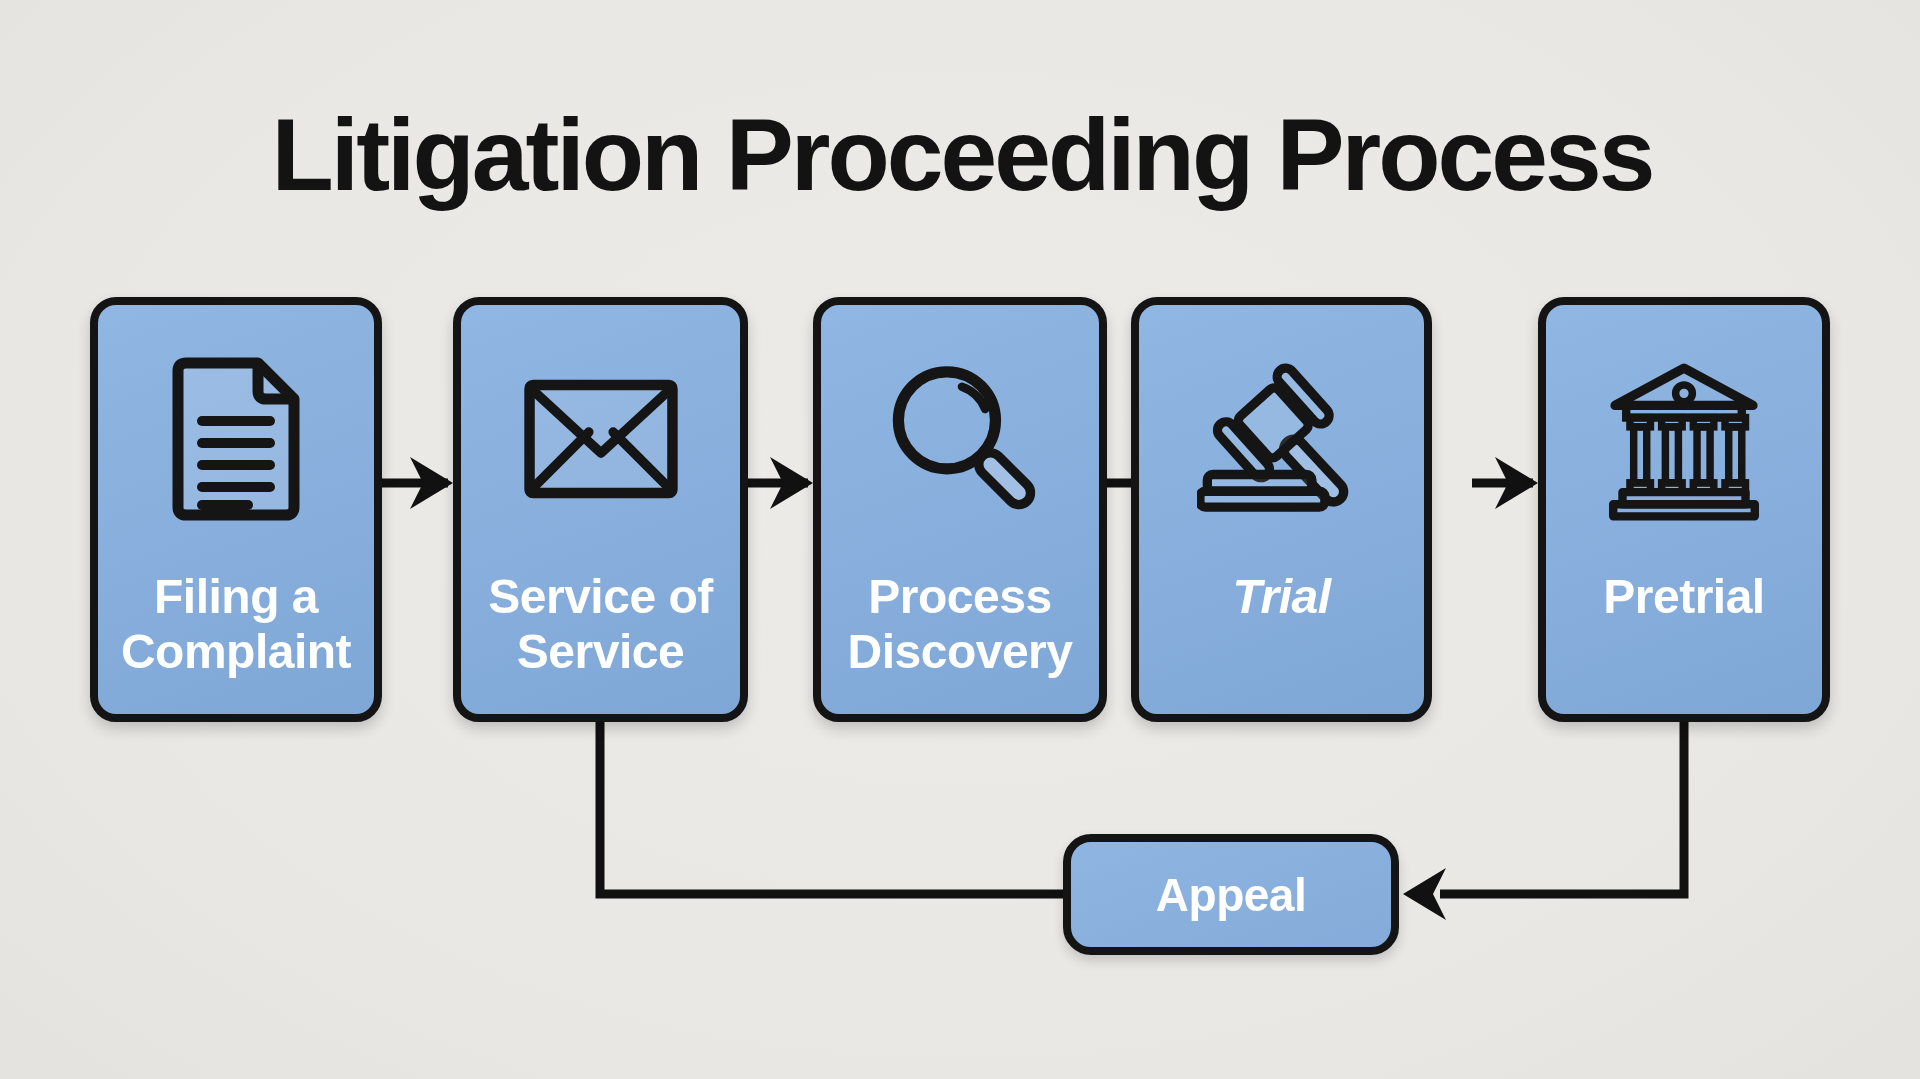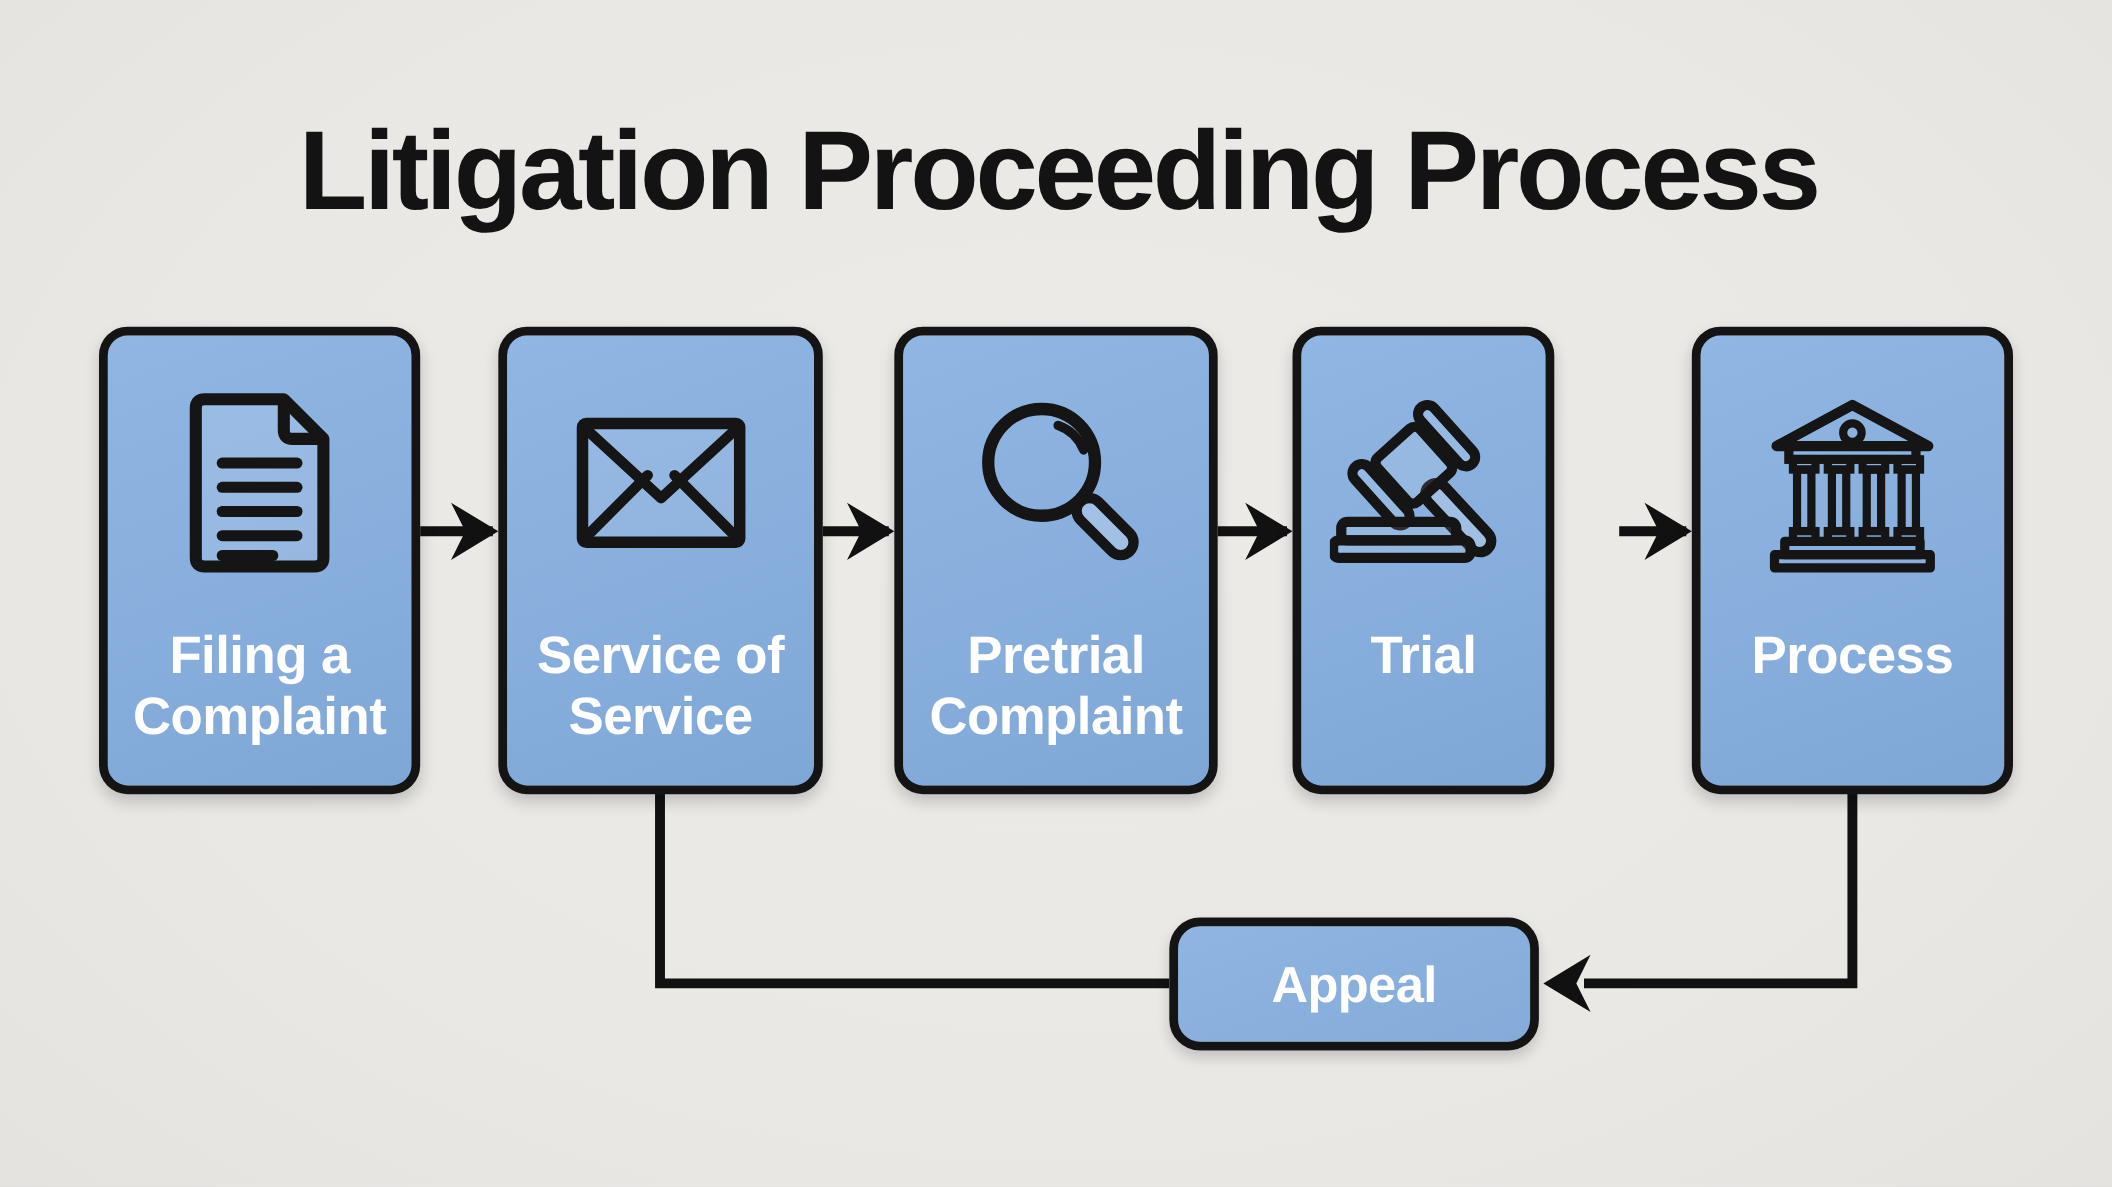--- a/index.html
+++ b/index.html
@@ -26,21 +26,21 @@
     flex:none;
   }
   .stage-label{
     margin-top:46px;width:262px;text-align:center;
     font-size:48px;line-height:55px;font-weight:700;color:#ffffff;
     letter-spacing:-0.5px;
   }
   #box-1{left:90px;width:292px;}
   #box-2{left:453px;width:295px;}
   #box-3{left:813px;width:294px;}
-  #box-4{left:1175px;width:238px;}
+  #box-4{left:1131px;width:301px;font-style:italic;}
   #box-5{left:1538px;width:292px;}
   .appeal-box{
     position:absolute;left:1063px;top:834px;width:336px;height:121px;box-sizing:border-box;
     background:linear-gradient(160deg,#8fb5e2 0%,#84abd9 100%);
     border:8px solid #141414;border-radius:28px;
     box-shadow:0 6px 12px rgba(0,0,0,0.16);
     display:flex;align-items:center;justify-content:center;
   }
   .appeal-label{
     font-size:46px;font-weight:700;color:#ffffff;letter-spacing:-0.5px;
@@ -106,21 +106,21 @@
   <div id="box-3" class="stage-box">
     <div class="icon-slot">
       <svg class="icon" width="168" height="168" viewBox="0 0 180 180">
         <circle cx="76" cy="70" r="52" fill="none" stroke="#151515" stroke-width="12"></circle>
         <path d="M 92 34 A 42 42 0 0 1 117 58" fill="none" stroke="#151515" stroke-width="9" stroke-linecap="round"></path>
         <g transform="rotate(45 117 111)">
           <rect x="113" y="99" width="68" height="25" rx="12.5" fill="rgba(255,255,255,0.22)" stroke="#151515" stroke-width="10"></rect>
         </g>
       </svg>
     </div>
-    <div class="stage-label">Pretrial Complaint</div>
+    <div class="stage-label">Process Discovery</div>
   </div>
 
   <div id="box-4" class="stage-box">
     <div class="icon-slot">
       <svg class="icon" width="170" height="168" viewBox="0 0 180 180">
         <g transform="rotate(47 98 96)">
           <rect x="94" y="85" width="84" height="22" rx="11" fill="rgba(255,255,255,0.2)" stroke="#151515" stroke-width="10"></rect>
         </g>
         <g transform="rotate(-42 80 72)" fill="rgba(255,255,255,0.1)" stroke="#151515" stroke-width="10" stroke-linejoin="round">
           <rect x="52" y="44" width="56" height="58" rx="7"></rect>
@@ -155,20 +155,20 @@
           <rect x="132" y="65" width="22" height="10"></rect>
           <rect x="136" y="75" width="14" height="60"></rect>
           <rect x="132" y="135" width="22" height="10"></rect>
         </g>
         <g fill="none" stroke="#151515" stroke-width="9" stroke-linejoin="round">
           <rect x="22" y="145" width="132" height="13"></rect>
           <rect x="12" y="158" width="152" height="13"></rect>
         </g>
       </svg>
     </div>
-    <div class="stage-label">Process</div>
+    <div class="stage-label">Pretrial</div>
   </div>
 
   <div class="appeal-box">
     <div class="appeal-label">Appeal</div>
   </div>
 
 </div>
 
 </body></html>

